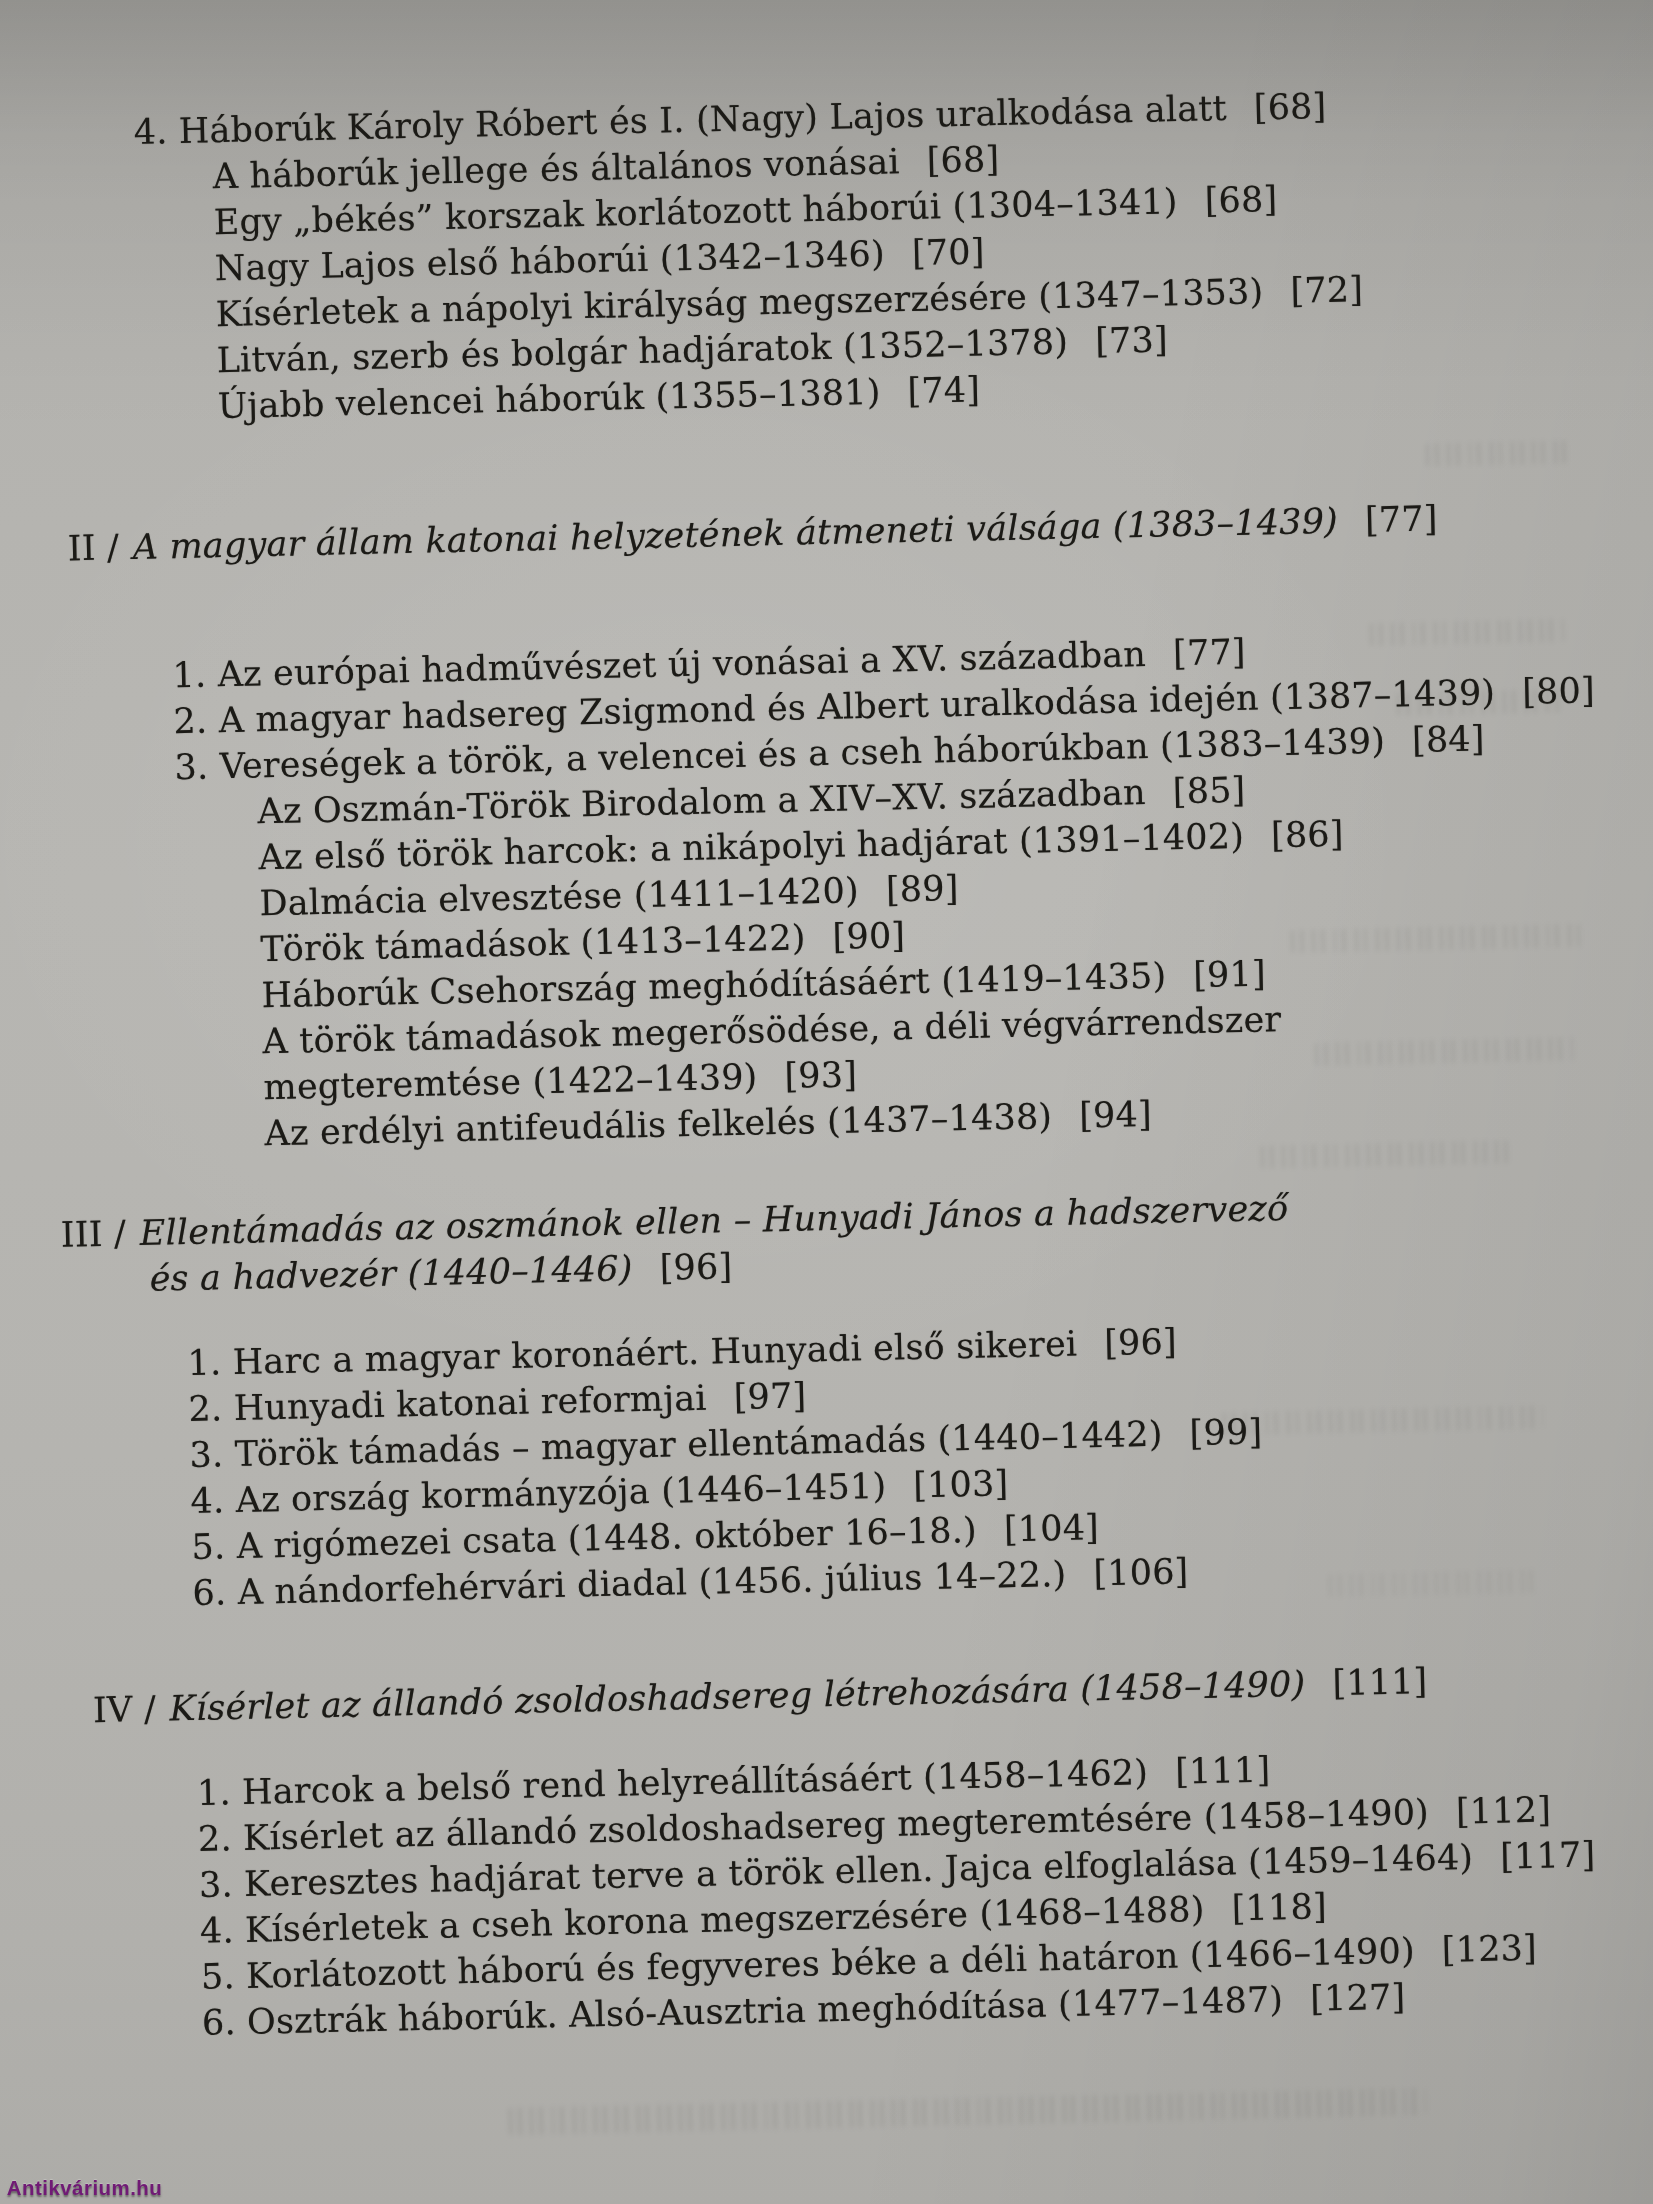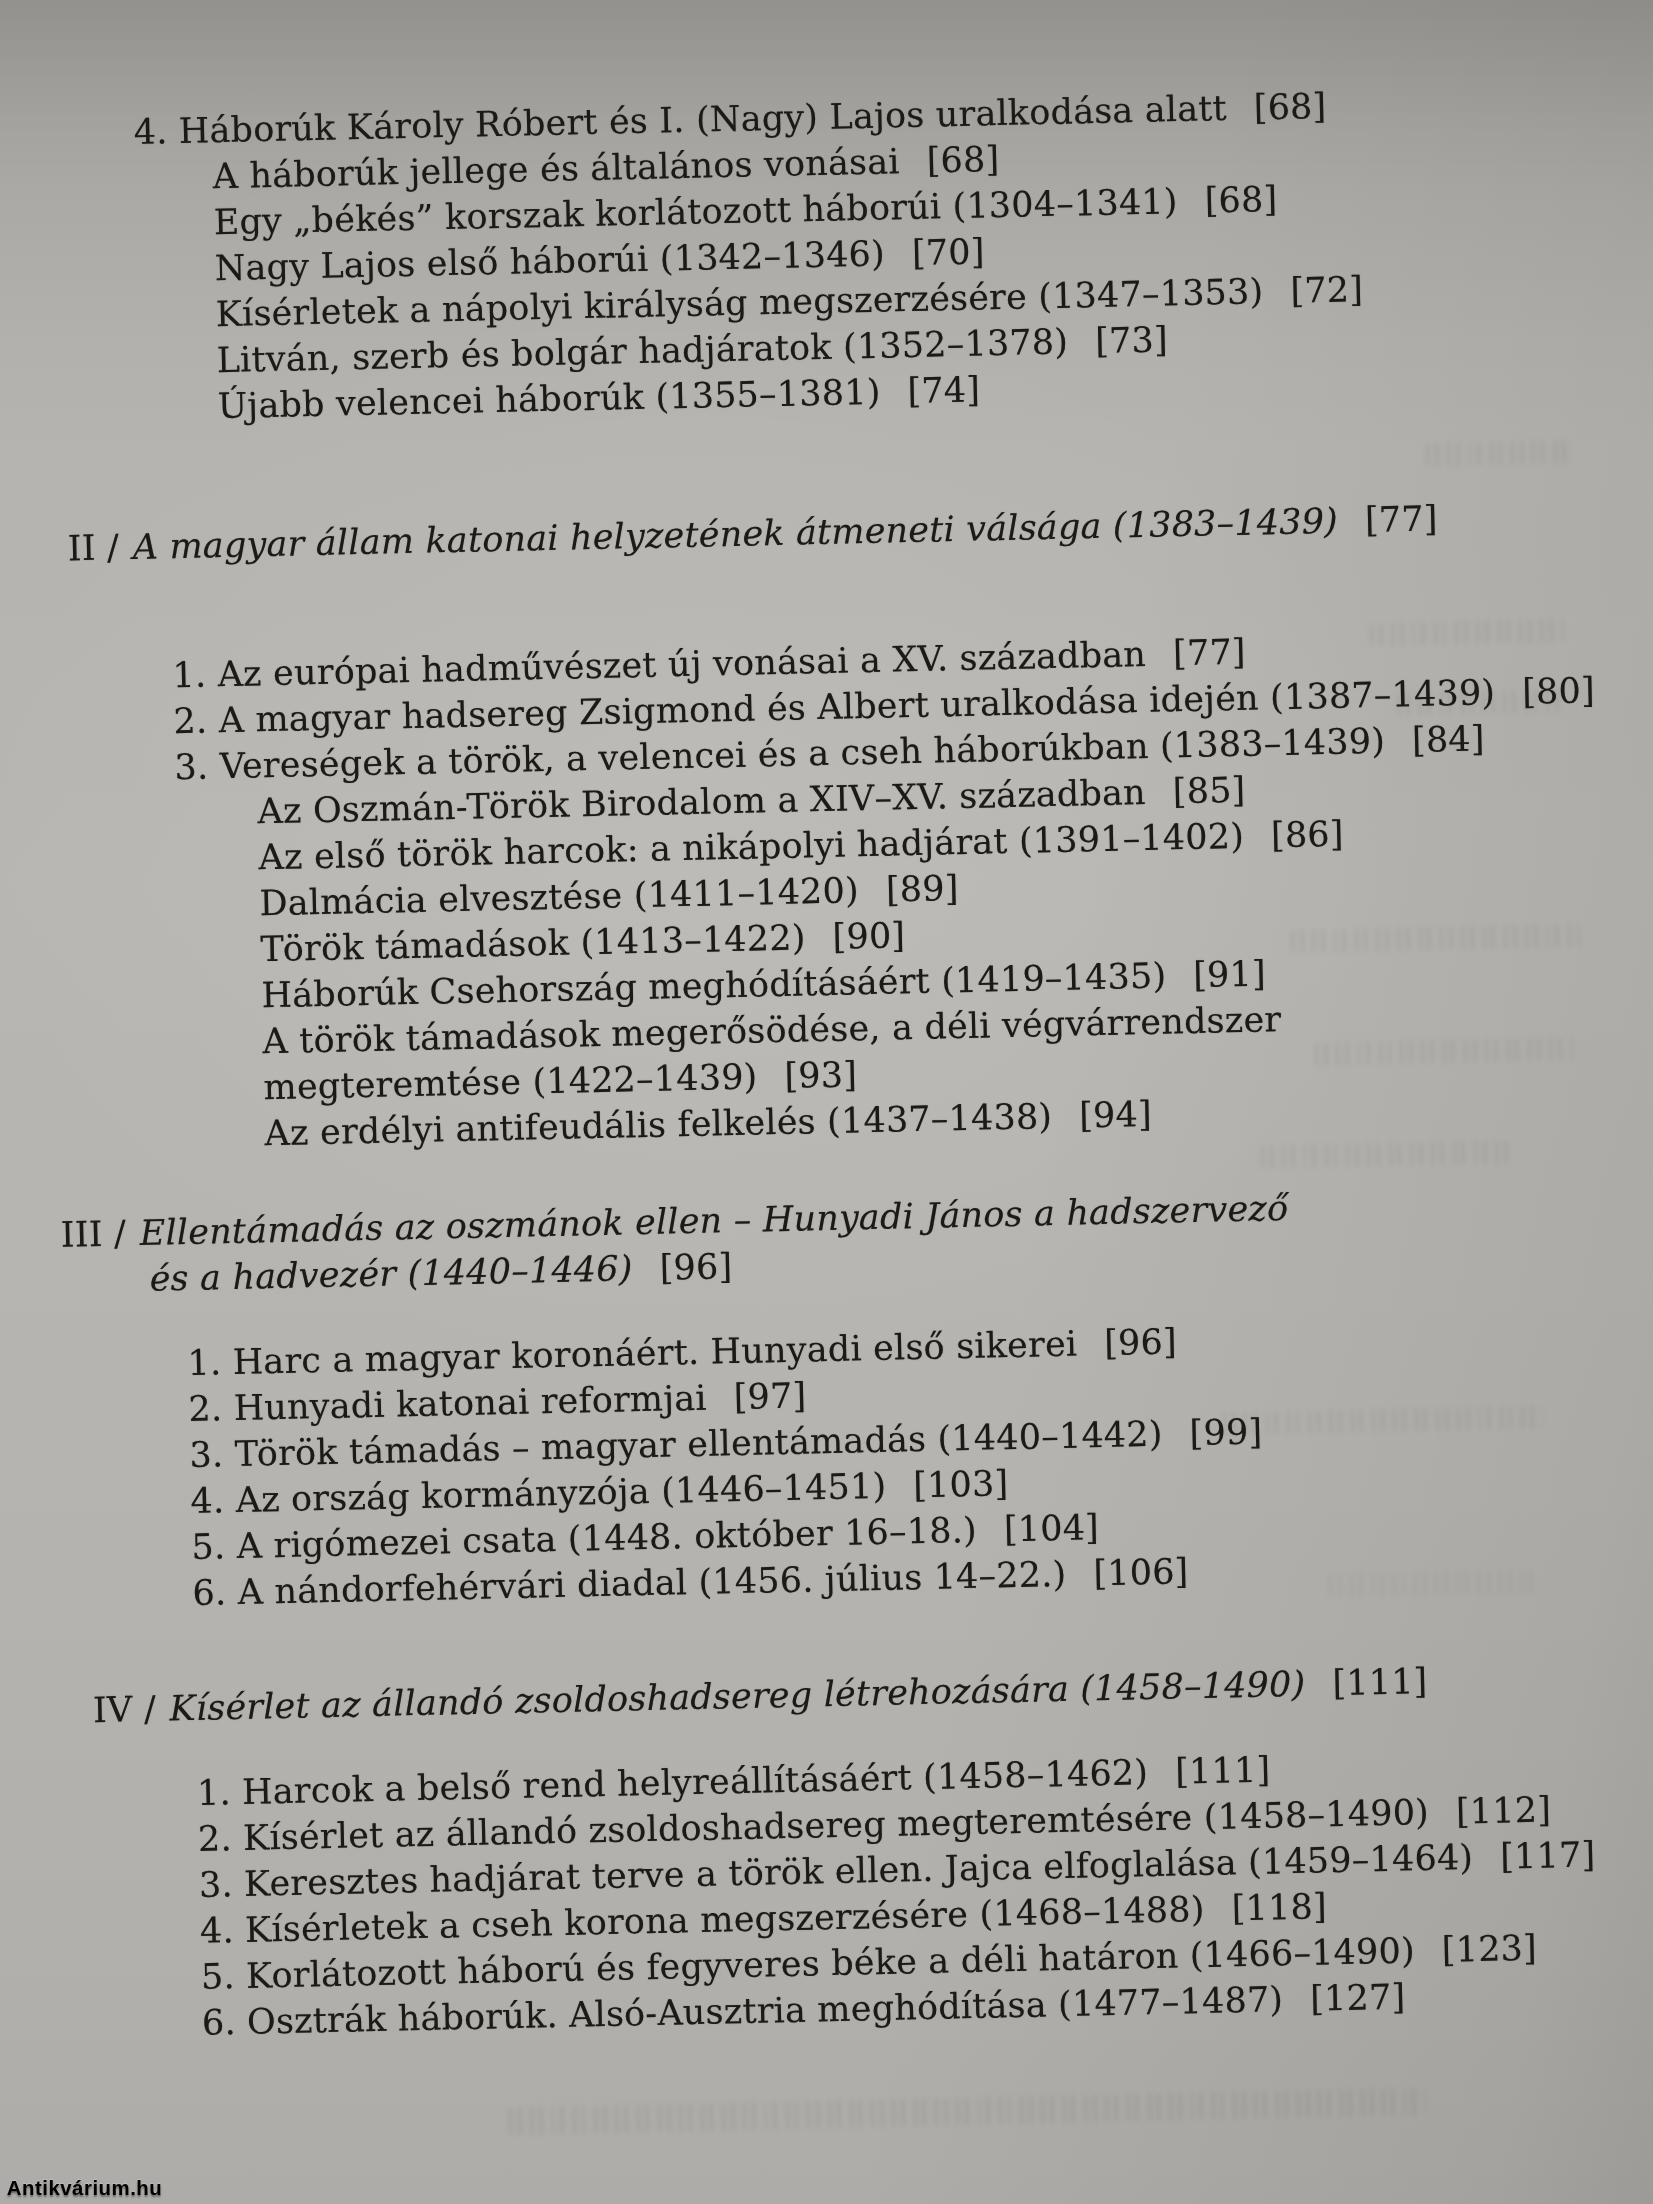--- a/index.html
+++ b/index.html
@@ -72,21 +72,21 @@
   .sm6{left:1426px;top:442px;width:146px;}
   .sm7{left:1223px;top:1409px;width:320px;}
   .sm8{left:1329px;top:1572px;width:213px;opacity:0.2;}
   .sm-footer{left:509px;top:2098px;width:917px;height:27px;opacity:0.33;}
 
   
   .watermark{
     position:absolute;left:6.8px;bottom:4.9px;
     font-family:"Liberation Sans","DejaVu Sans",sans-serif;
     font-weight:bold;font-size:20.4px;letter-spacing:0.5px;
-    color:#000000;
+    color:#701a75;
     text-shadow:0 1.9px 1.9px rgba(45,45,42,0.55), 0 -1px 1px rgba(255,255,255,0.25);
   }
 </style>
 </head>
 <body>
 
 <div class="paper"></div>
 
 <div class="smudge sm6"></div>
 <div class="smudge sm1"></div>

